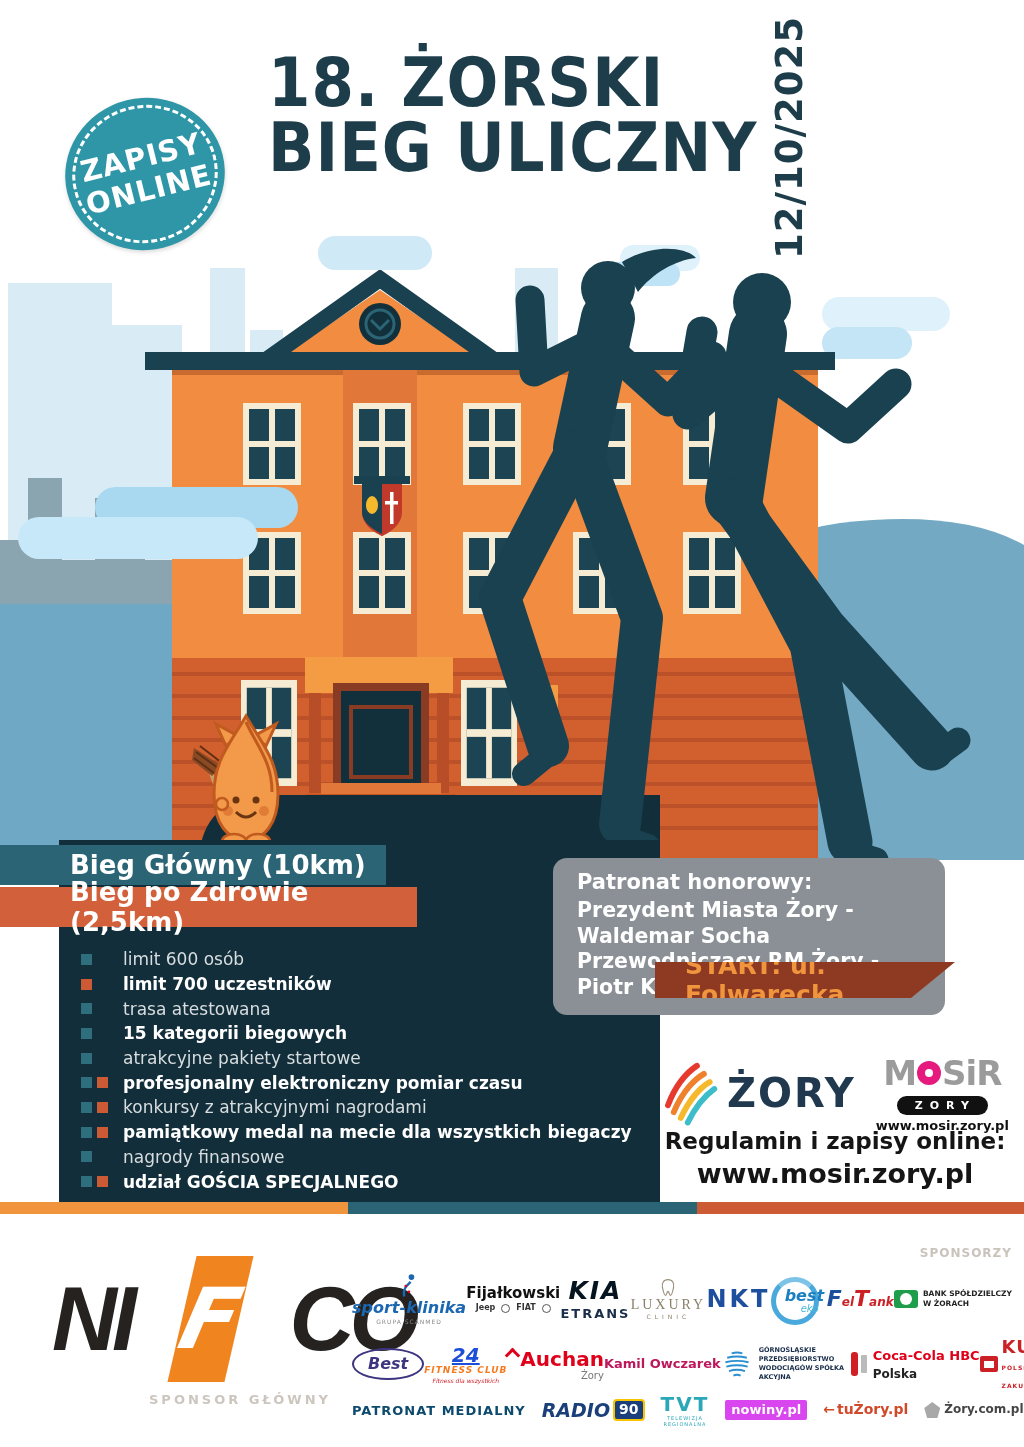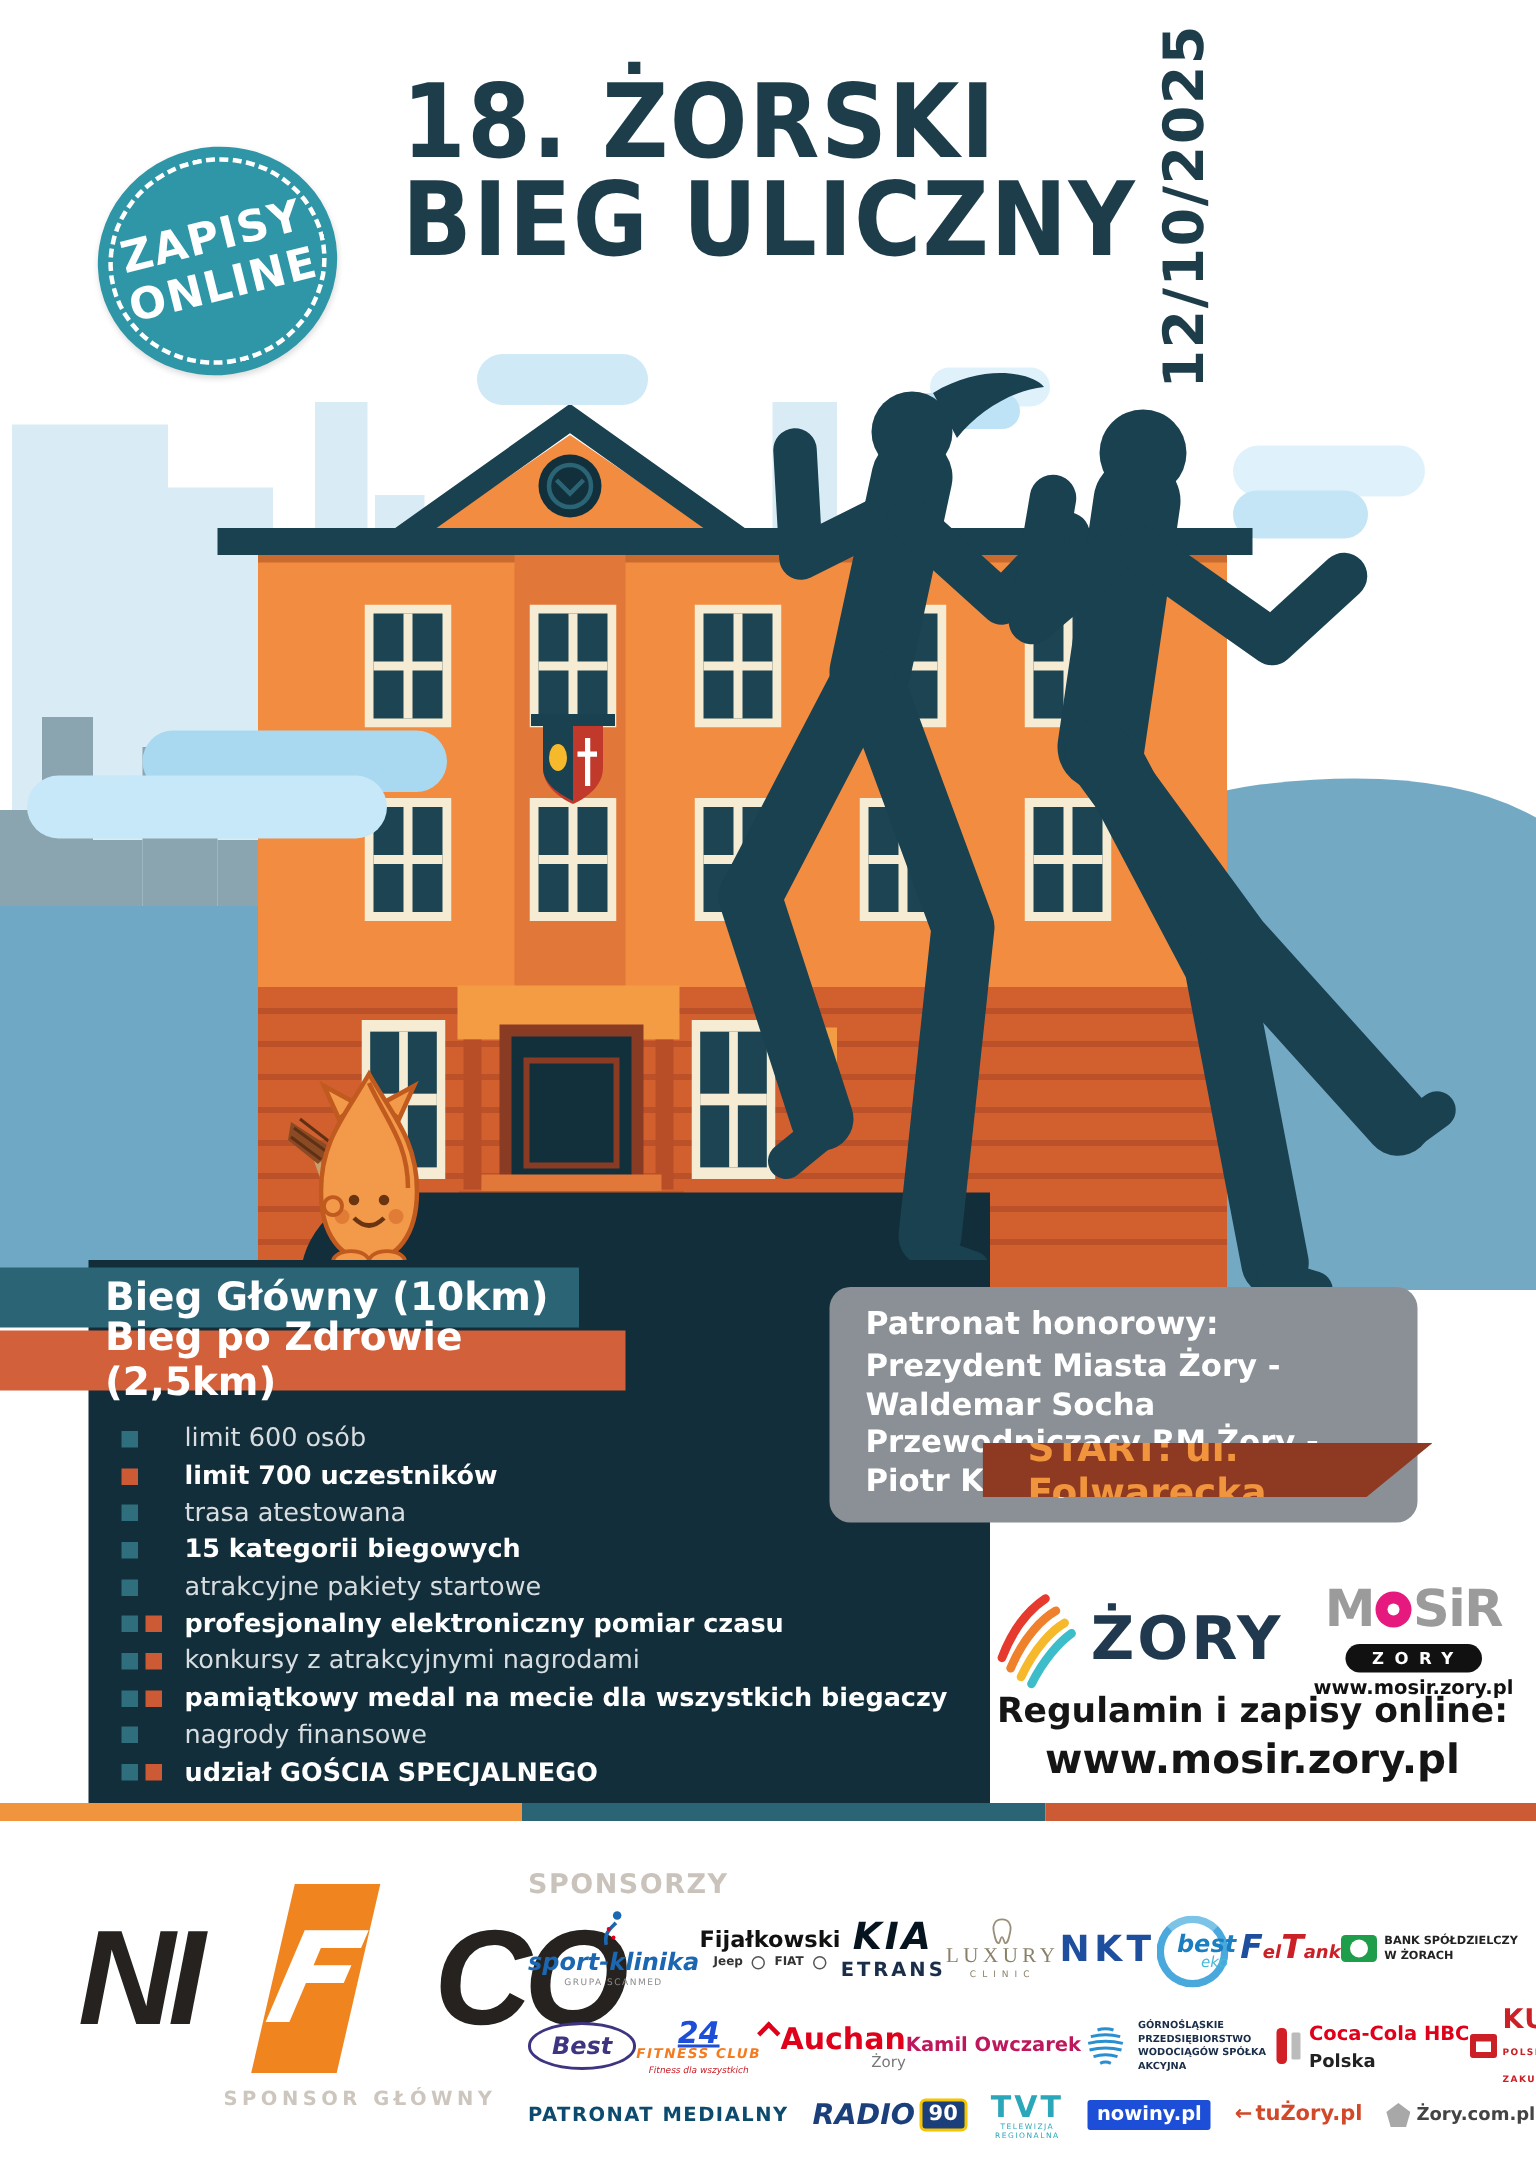--- a/index.html
+++ b/index.html
@@ -84,21 +84,21 @@
   .st1{left:0;width:348px;background:#f0943d;}
   .st2{left:348px;width:349px;background:#2b6575;}
   .st3{left:697px;width:327px;background:#cc5a35;}
   
   .nifco{left:52px;top:1256px;width:300px;display:flex;align-items:center;font-style:italic;font-weight:900;gap:48px;}
   .nifco .blk{font-size:90px;letter-spacing:-5px;color:#252220;font-family:"Liberation Sans",sans-serif;}
   .nifco .fblk{width:74px;height:126px;background:#f0851f;transform:skewX(-13deg);margin:0 2px;
                display:flex;align-items:center;justify-content:center;color:#fff;font-size:84px;}
   .niflabel{left:120px;top:1392px;width:240px;text-align:center;font-size:13px;font-weight:700;
             color:#ccc6be;letter-spacing:3px;}
-  .sponsorhead{left:352px;top:1246px;width:660px;text-align:left;font-size:18px;font-weight:700;
+  .sponsorhead{left:352px;top:1246px;width:660px;text-align:right;font-size:12px;font-weight:700;
                color:#c9c3bb;letter-spacing:1px;}
   .srow{left:352px;width:660px;display:flex;align-items:center;justify-content:space-between;}
   .row1{top:1266px;height:66px;}
   .row2{top:1336px;height:56px;}
   .row3{top:1392px;height:36px;justify-content:flex-start;gap:16px;}
   .lg{display:flex;flex-direction:column;align-items:center;text-align:center;line-height:1.1;}
   .lg .nm{white-space:nowrap;}
   
   .sk .nm{font-size:16px;font-weight:800;font-style:italic;color:#1b67b2;}
   .sk .sb{font-size:6px;color:#8a8a8a;letter-spacing:1px;margin-top:2px;}
@@ -144,21 +144,21 @@
   .kup .tx{text-align:left;}
   .kup .nm{font-size:18px;font-weight:900;color:#cc2027;letter-spacing:1px;}
   .kup .sb{font-size:6px;font-weight:700;color:#cc2027;letter-spacing:1px;}
   .medlabel{font-size:13px;font-weight:800;color:#0c4a6e;letter-spacing:1px;white-space:nowrap;}
   .r90{flex-direction:row;gap:3px;align-items:center;}
   .r90 .nm{font-size:19px;font-weight:900;font-style:italic;color:#1b3f7a;}
   .r90 .bdg{background:#1b3f7a;color:#fff;border:2px solid #f6c400;border-radius:4px;
             font-size:14px;font-weight:900;padding:1px 4px;}
   .tvt .nm{font-size:20px;font-weight:900;color:#2aa7b8;letter-spacing:2px;}
   .tvt .sb{font-size:5px;color:#2aa7b8;letter-spacing:1px;margin-top:1px;}
-  .now .nm{background:#1d4ed8;color:#fff;font-size:13px;font-weight:800;padding:3px 6px;border-radius:2px;}
+  .now .nm{background:#d946ef;color:#fff;font-size:13px;font-weight:800;padding:3px 6px;border-radius:2px;}
   .tuz .nm{font-size:14px;font-weight:700;color:#d2492a;display:flex;align-items:center;gap:2px;}
   .tuz .arrow-icon::before{content:"\2190";font-weight:900;}
   .zcm{flex-direction:row;gap:4px;align-items:center;}
   .zcm .ic{width:16px;height:16px;background:#a8a8a8;clip-path:polygon(50% 0,100% 38%,82% 100%,18% 100%,0 38%);flex:0 0 16px;}
   .zcm .nm{font-size:12px;font-weight:700;color:#444;}
 </style>
 </head>
 <body>
 
 <div id="poster">

